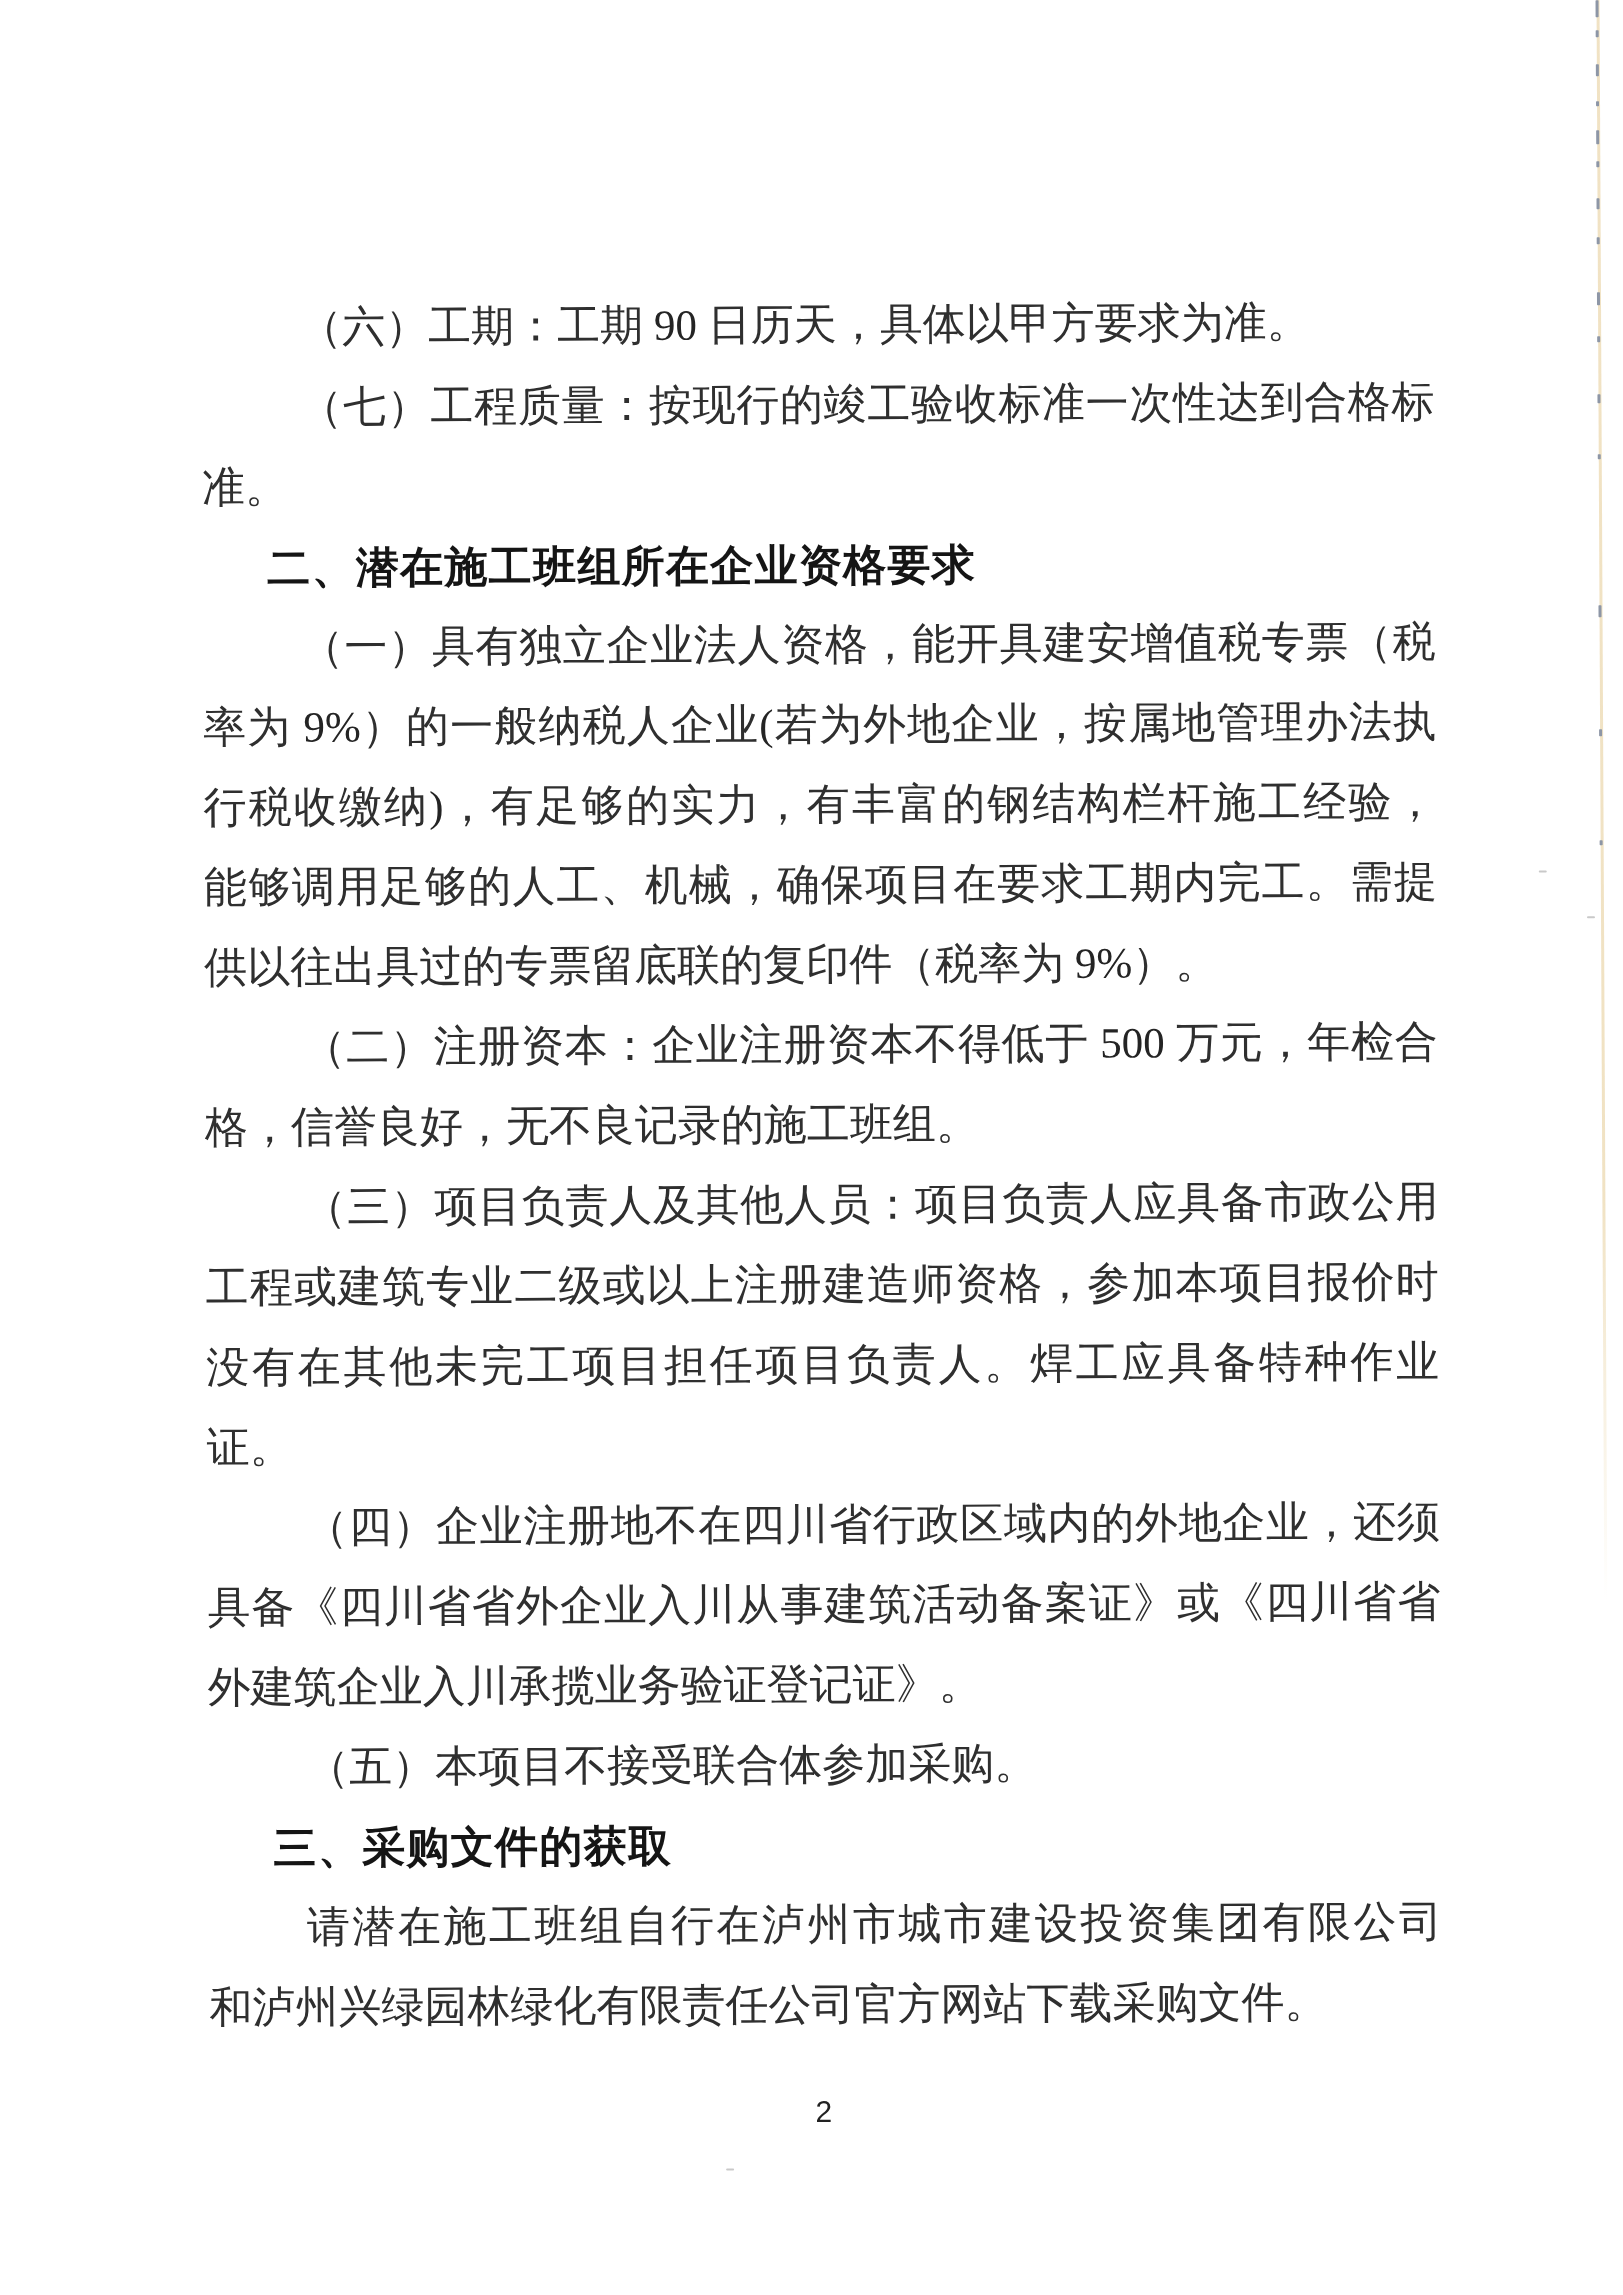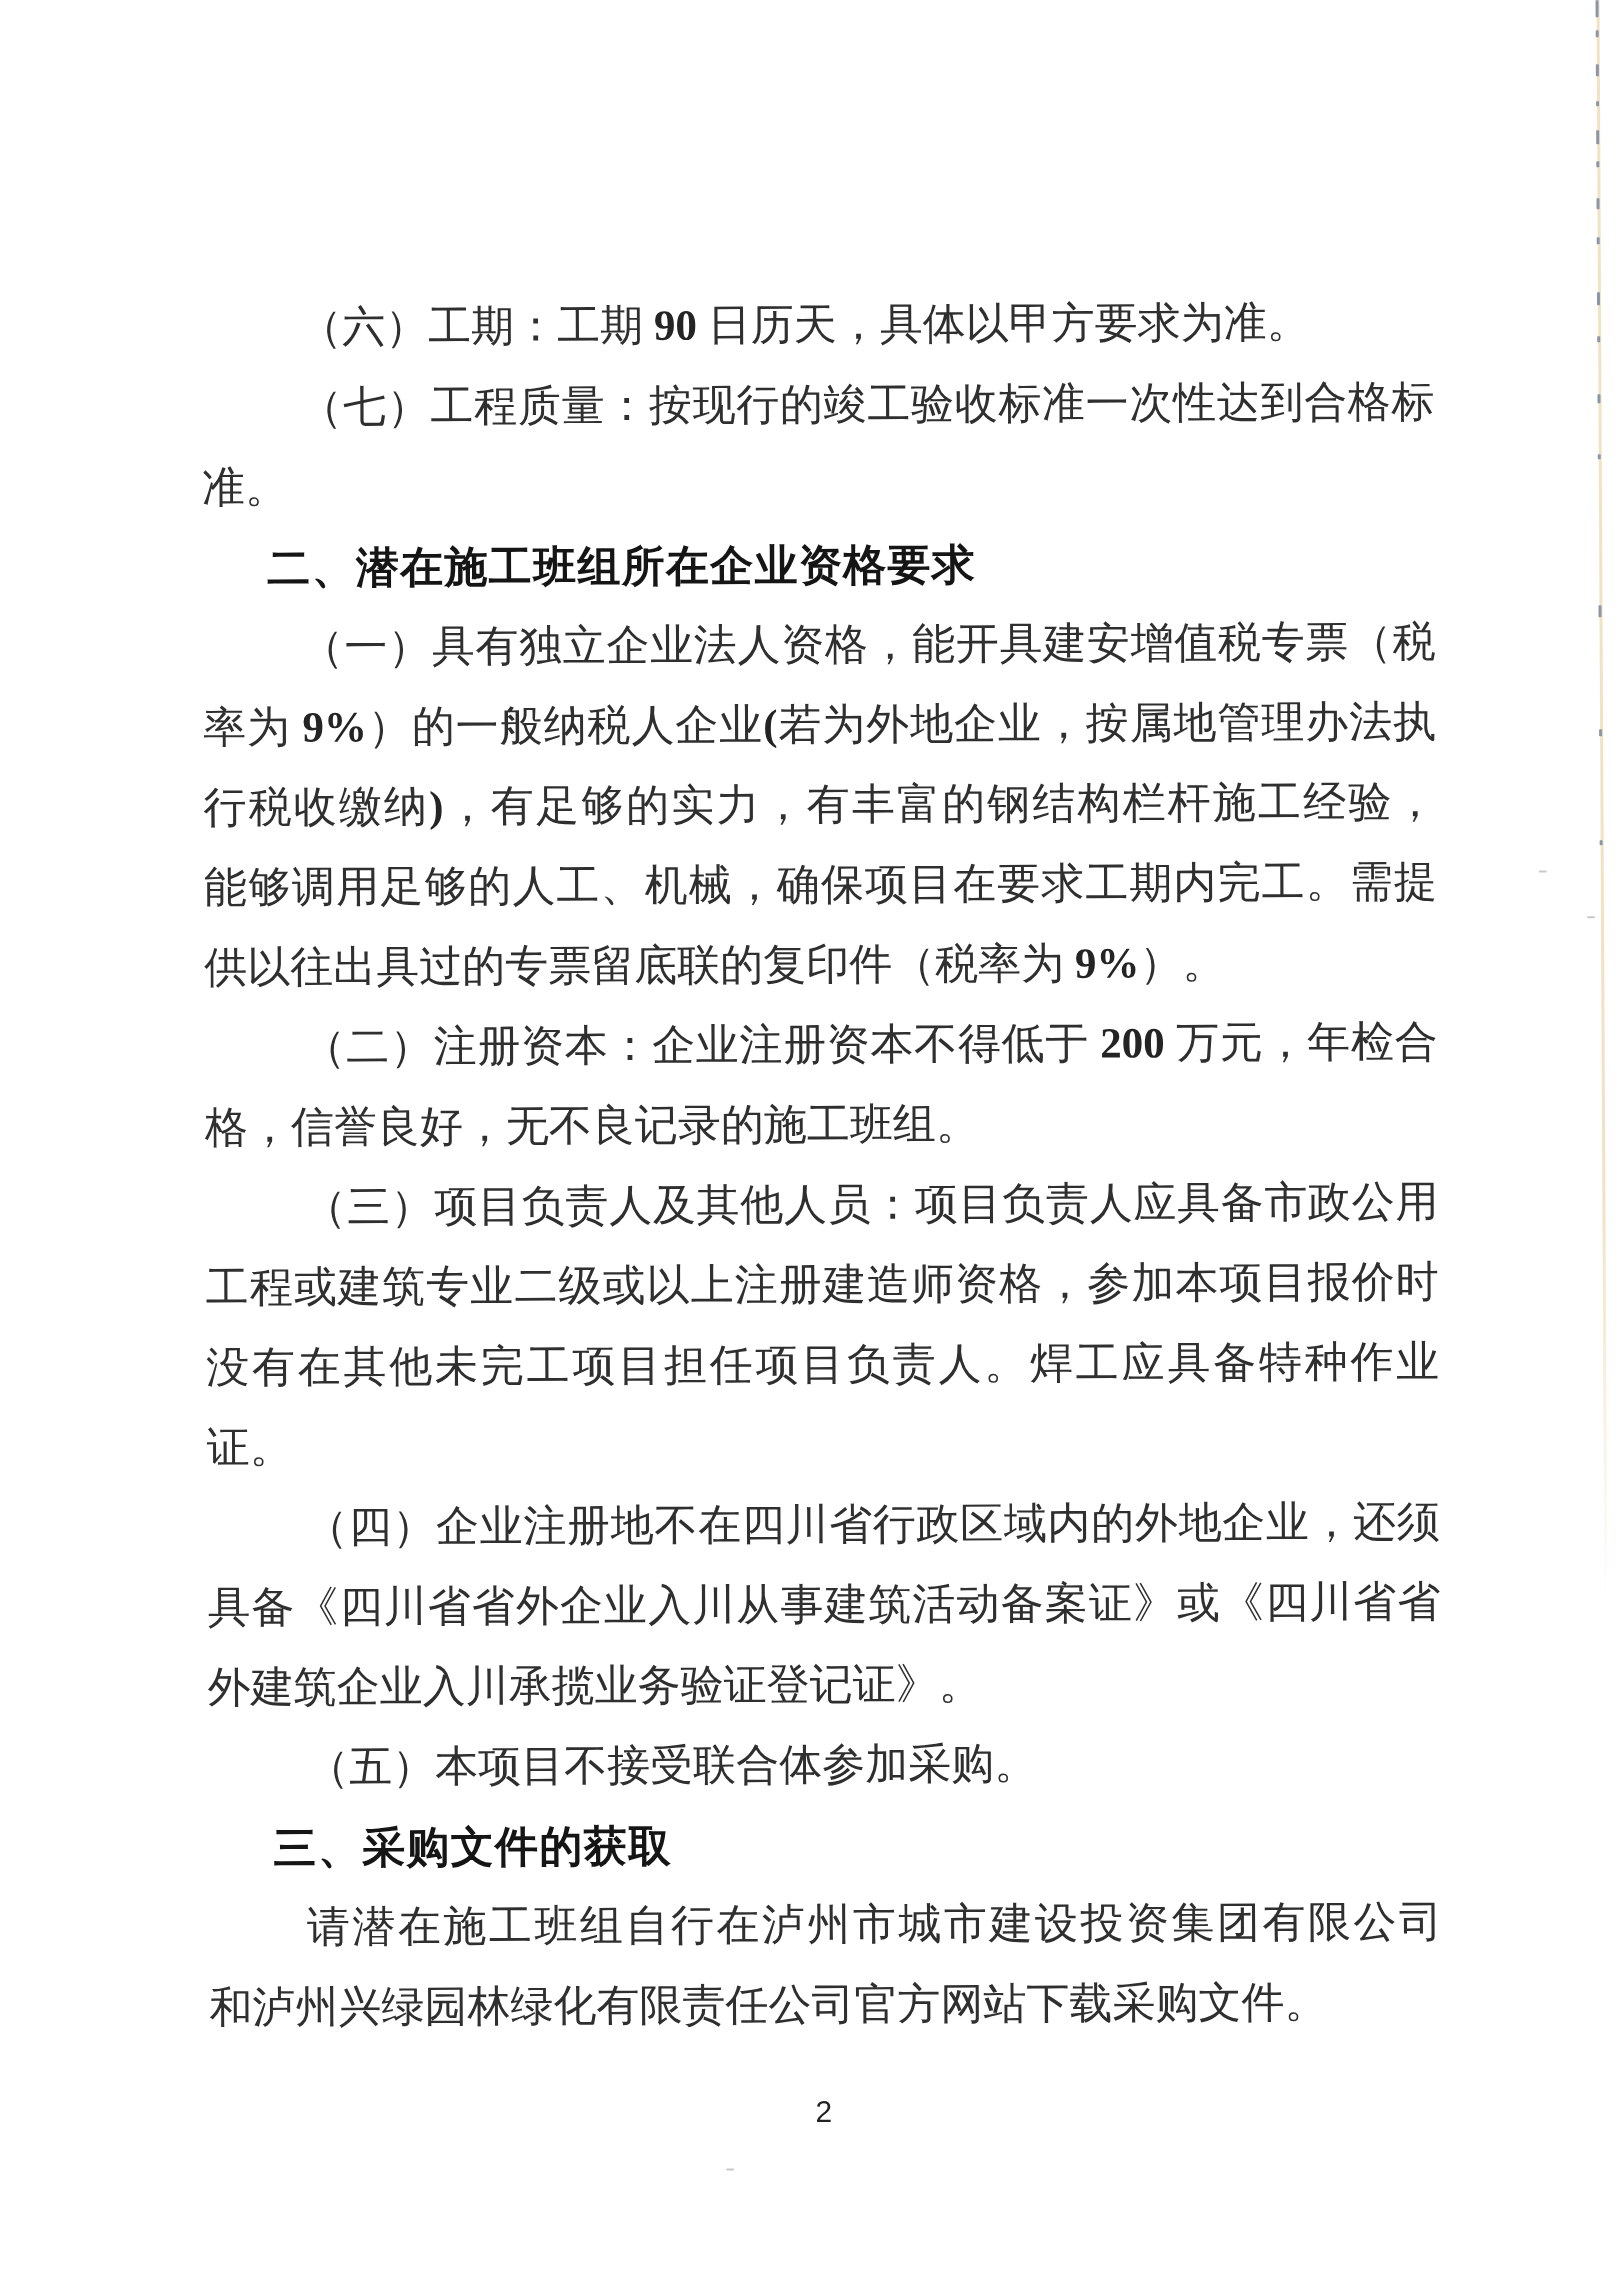--- a/index.html
+++ b/index.html
@@ -42,21 +42,21 @@
   }
   .line.indent { text-indent: 98px; }
   .line.heading {
     font-family: "Liberation Sans", "DejaVu Sans", sans-serif;
     font-weight: 700;
     color: #151515;
     letter-spacing: 1.3px;
     text-indent: 65px;
   }
   .num {
-    font-weight: 700;
+    font-weight: 400;
     color: #242424;
   }
   .page-number {
     position: absolute;
     left: 0;
     top: 2095px;
     width: 1636px;
     text-align: center;
     font-size: 30px;
     color: #222222;
@@ -91,21 +91,21 @@
   <div class="doc">
       <div class="line body indent"><span>（六）工期：工期 </span><span class="num">90</span><span> 日历天，具体以甲方要求为准。</span></div>
       <div class="line body indent justify"><span>（七）工程质量：按现行的竣工验收标准一次性达到合格标</span></div>
       <div class="line body"><span>准。</span></div>
       <div class="line heading indent"><span>二、潜在施工班组所在企业资格要求</span></div>
       <div class="line body indent justify"><span>（一）具有独立企业法人资格，能开具建安增值税专票（税</span></div>
       <div class="line body justify"><span>率为 </span><span class="num">9%</span><span>）的一般纳税人企业</span><span class="num">(</span><span>若为外地企业，按属地管理办法执</span></div>
       <div class="line body justify"><span>行税收缴纳</span><span class="num">)</span><span>，有足够的实力，有丰富的钢结构栏杆施工经验，</span></div>
       <div class="line body justify"><span>能够调用足够的人工、机械，确保项目在要求工期内完工。需提</span></div>
       <div class="line body"><span>供以往出具过的专票留底联的复印件（税率为 </span><span class="num">9%</span><span>）。</span></div>
-      <div class="line body indent justify"><span>（二）注册资本：企业注册资本不得低于 </span><span class="num">200</span><span> 万元，年检合</span></div>
+      <div class="line body indent justify"><span>（二）注册资本：企业注册资本不得低于 </span><span class="num">500</span><span> 万元，年检合</span></div>
       <div class="line body"><span>格，信誉良好，无不良记录的施工班组。</span></div>
       <div class="line body indent justify"><span>（三）项目负责人及其他人员：项目负责人应具备市政公用</span></div>
       <div class="line body justify"><span>工程或建筑专业二级或以上注册建造师资格，参加本项目报价时</span></div>
       <div class="line body justify"><span>没有在其他未完工项目担任项目负责人。焊工应具备特种作业</span></div>
       <div class="line body"><span>证。</span></div>
       <div class="line body indent justify"><span>（四）企业注册地不在四川省行政区域内的外地企业，还须</span></div>
       <div class="line body justify"><span>具备《四川省省外企业入川从事建筑活动备案证》或《四川省省</span></div>
       <div class="line body"><span>外建筑企业入川承揽业务验证登记证》。</span></div>
       <div class="line body indent"><span>（五）本项目不接受联合体参加采购。</span></div>
       <div class="line heading indent"><span>三、采购文件的获取</span></div>

